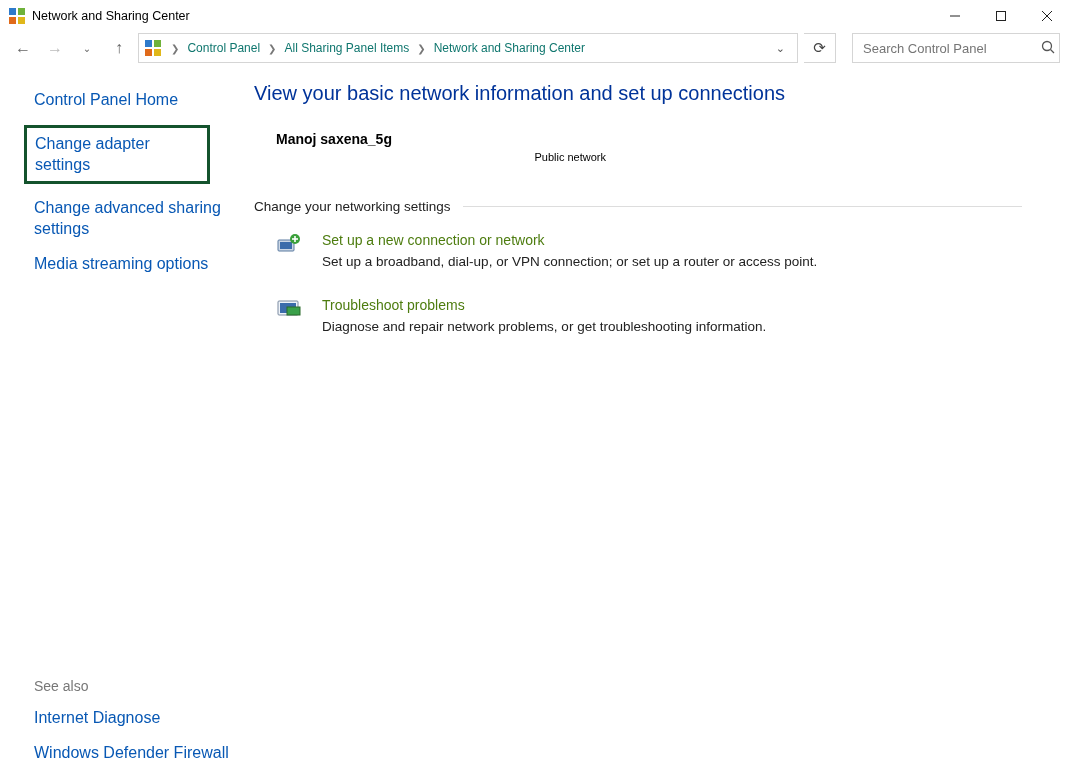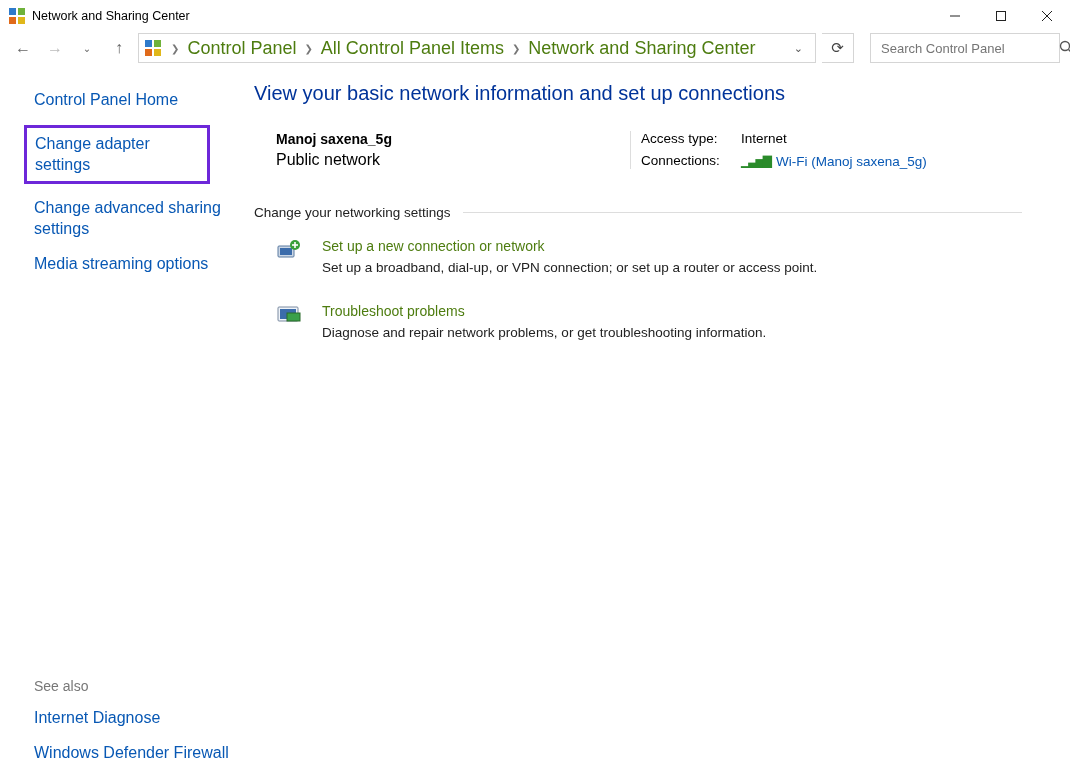--- a/index.html
+++ b/index.html
@@ -58,33 +58,33 @@
     display:flex;
     align-items:center;
     padding: 0 4px;
     gap: 4px;
   }
   .addr-icon {
     width:20px; height:20px;
     display:flex;align-items:center;justify-content:center;
   }
   .addr-chevron { color:#777; font-size:10px; padding:0 4px; }
-  .addr-text { color:#4d7c0f; font-size:18px; white-space:nowrap; }
+  .addr-text { color:#0f766e; font-size:12px; white-space:nowrap; }
   .addr-dropdown { margin-left:auto; color:#555; font-size:11px; padding:0 8px;}
   .refresh-btn {
     width:32px; height:30px;
     border:1px solid #d5d5d5;
     border-left:none;
     display:flex;align-items:center;justify-content:center;
     color:#444;
     font-size:15px;
     margin-right: 10px;
   }
   .searchbox {
-    width: 190px;
+    width: 208px;
     height:30px;
     border:1px solid #d5d5d5;
     display:flex;
     align-items:center;
     padding: 0 8px;
     color:#888;
   }
   .searchbox input {
     border:none; outline:none; flex:1; font-size:13px; font-family:inherit;
     color:#888;
@@ -109,21 +109,21 @@
     color: #0858b4;
     text-decoration: none;
     font-size: 16px;
     cursor:pointer;
   }
   .sidepanel .item {
     margin-bottom: 14px;
     line-height: 1.3;
   }
   .highlighted {
-    border: 3px solid #6d28d9;
+    border: 3px solid #14532d;
     padding: 6px 8px;
     margin-left: -10px;
     margin-right: 30px;
     margin-bottom: 10px;
   }
   .seealso {
     margin-top:auto;
     padding-bottom:8px;
   }
   .seealso-heading {
@@ -158,21 +158,21 @@
   }
   .networks-grid {
     display:grid;
     grid-template-columns: 330px 1fr;
     gap: 16px 24px;
     padding-left:22px;
     margin-bottom: 36px;
   }
   .netcol-left { }
   .net-name { font-weight:700; font-size:14px; margin-bottom:4px;}
-  .net-type { font-size:16px; }
+  .net-type { font-size:11px;text-align:right; }
   .netcol-right {
     border-left:1px solid #ddd;
     padding-left: 10px;
     display:grid;
     grid-template-columns: 100px 1fr;
     row-gap: 6px;
     font-size:13.5px;
   }
   .conn-cell { display:flex; align-items:center; gap:6px;}
   .signal-icon { color:#2a8b2a; font-size:12px; letter-spacing:-2px;}
@@ -245,21 +245,21 @@
       <svg viewBox="0 0 18 18">
         <rect x="1" y="1" width="7" height="7" fill="#2e7acb"></rect>
         <rect x="10" y="1" width="7" height="7" fill="#6fb23a"></rect>
         <rect x="1" y="10" width="7" height="7" fill="#e06a1a"></rect>
         <rect x="10" y="10" width="7" height="7" fill="#e0b71a"></rect>
       </svg>
     </div>
     <span class="addr-chevron">❯</span>
     <span class="addr-text">Control Panel</span>
     <span class="addr-chevron">❯</span>
-    <span class="addr-text">All Control Panel Items</span>
+    <span class="addr-text">All Sharing Panel Items</span>
     <span class="addr-chevron">❯</span>
     <span class="addr-text">Network and Sharing Center</span>
     <span class="addr-dropdown">⌄</span>
   </div>
   <div class="refresh-btn">⟳</div>
 
   <div class="searchbox">
     <input type="text" placeholder="Search Control Panel" style="">
     <span class="search-icon-btn">
       <svg width="14" height="14" viewBox="0 0 14 14">
@@ -287,29 +287,20 @@
   </div>
 
   <div class="main">
     <div class="main-heading">View your basic network information and set up connections</div>
 
 
     <div class="networks-grid">
       <div class="netcol-left">
         <div class="net-name">Manoj saxena_5g</div>
         <div class="net-type">Public network</div>
-      </div>
-      <div class="netcol-right">
-        <div>Access type:</div>
-        <div>Internet</div>
-        <div>Connections:</div>
-        <div class="conn-cell">
-          <span class="signal-icon">▁▃▅▇</span>
-          <a class="conn-link">Wi-Fi (Manoj saxena_5g)</a>
-        </div>
       </div>
     </div>
 
     <div class="section-title">
       <span class="title-txt">Change your networking settings</span>
       <div class="hr-line"></div>
     </div>
 
     <div class="settings-list">
       <div class="settings-item">

